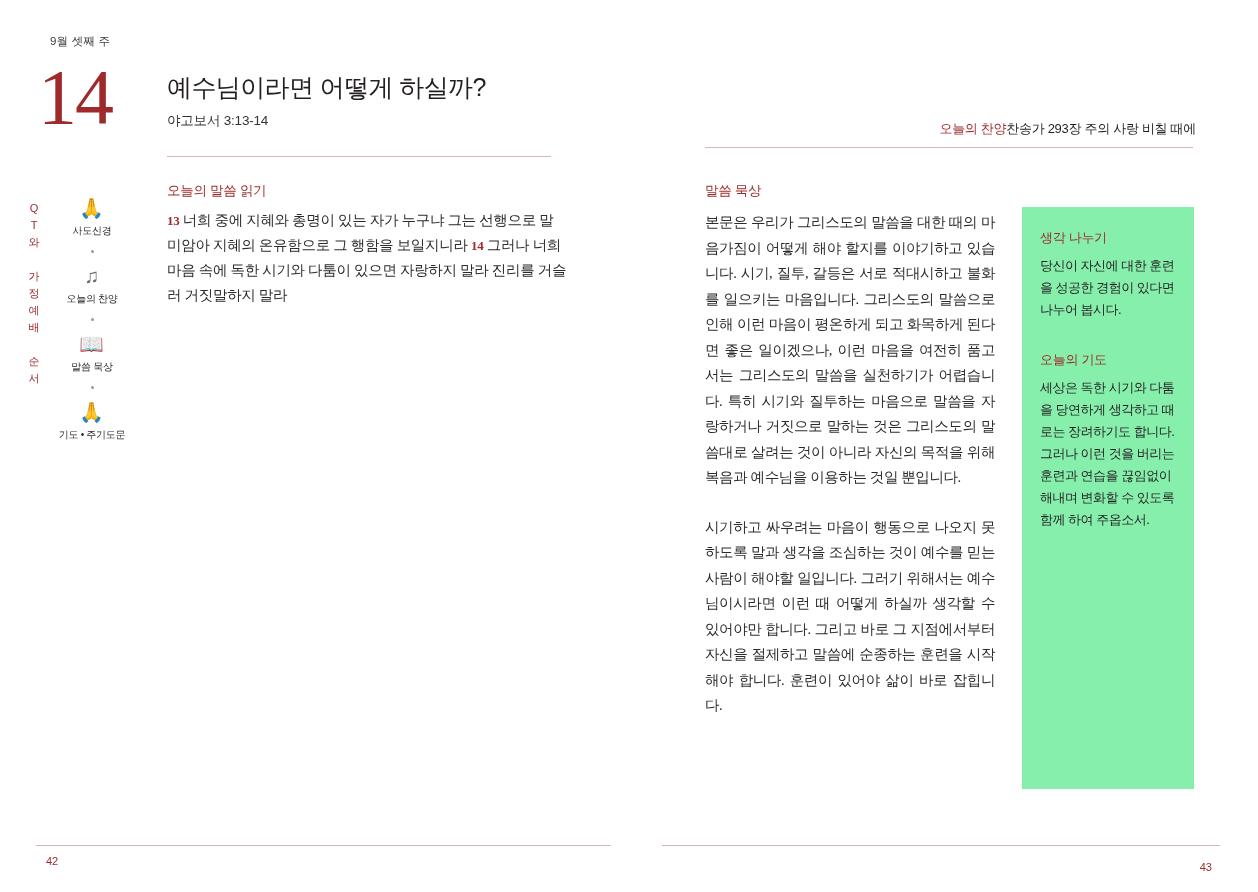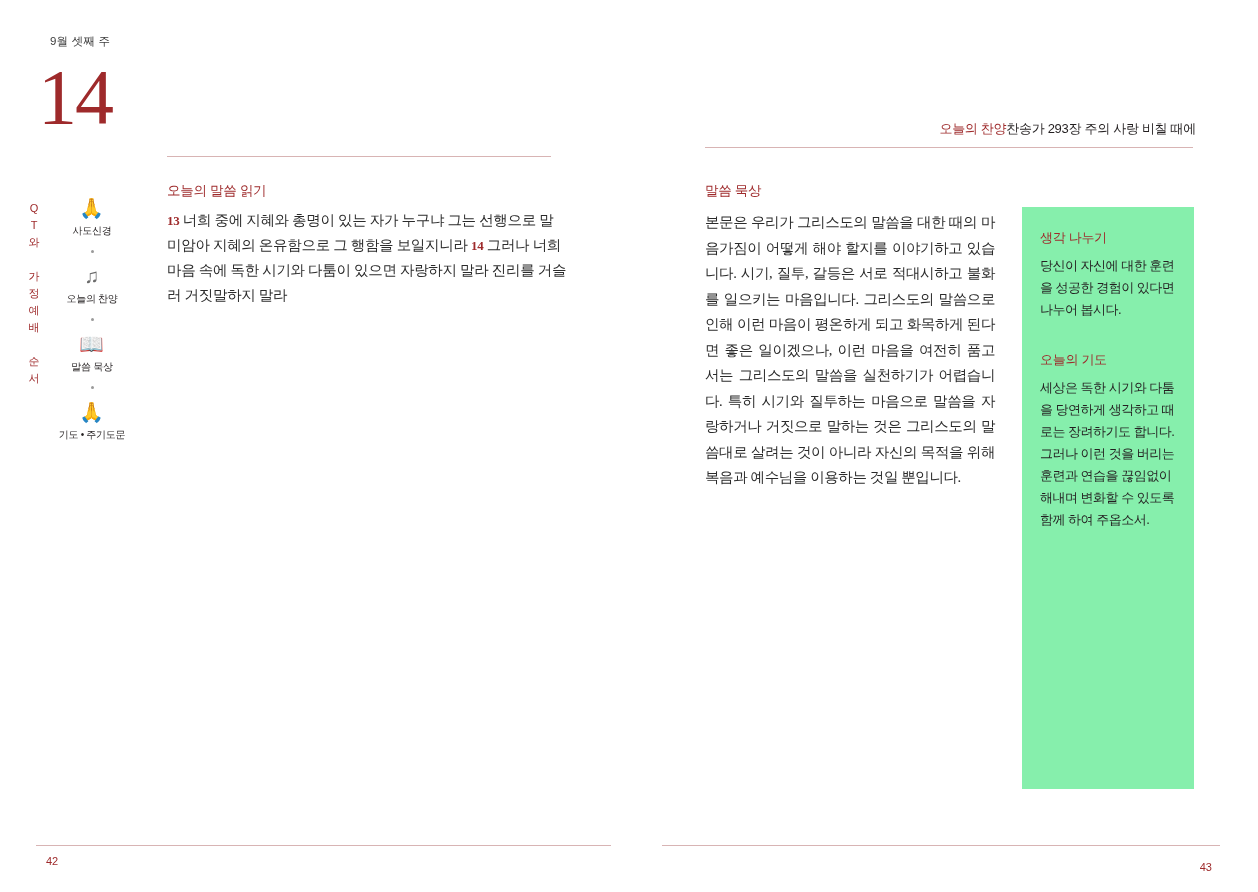--- a/index.html
+++ b/index.html
@@ -239,20 +239,22 @@
 </head>
 <body>
 
 <div class="page">
 
   <div class="week-label">9월 셋째 주</div>
 
   <div class="big-date">14</div>
 
   <div class="title-block">
+    <h1 class="doc-title">예수님이라면 어떻게 하실까?</h1>
+    <div class="doc-ref">야고보서 3:13-14</div>
   </div>
   <div class="title-rule"></div>
 
   <div class="vert-label">
     <span>Q</span>
     <span>T</span>
     <span>와</span>
     <span>&nbsp;</span>
     <span>가</span>
     <span>정</span>
@@ -300,20 +302,21 @@
 
   <div class="hymn-line">
     <span class="hymn-label">오늘의 찬양</span><span class="hymn-value">찬송가 293장 주의 사랑 비칠 때에</span>
   </div>
   <div class="hymn-rule"></div>
 
   <div class="meditation">
     <div class="sec-heading">말씀 묵상</div>
     <div class="med-body">
       <p>본문은 우리가 그리스도의 말씀을 대한 때의 마음가짐이 어떻게 해야 할지를 이야기하고 있습니다. 시기, 질투, 갈등은 서로 적대시하고 불화를 일으키는 마음입니다. 그리스도의 말씀으로 인해 이런 마음이 평온하게 되고 화목하게 된다면 좋은 일이겠으나, 이런 마음을 여전히 품고서는 그리스도의 말씀을 실천하기가 어렵습니다. 특히 시기와 질투하는 마음으로 말씀을 자랑하거나 거짓으로 말하는 것은 그리스도의 말씀대로 살려는 것이 아니라 자신의 목적을 위해 복음과 예수님을 이용하는 것일 뿐입니다.</p>
+      <p>시기하고 싸우려는 마음이 행동으로 나오지 못하도록 말과 생각을 조심하는 것이 예수를 믿는 사람이 해야할 일입니다. 그러기 위해서는 예수님이시라면 이런 때 어떻게 하실까 생각할 수 있어야만 합니다. 그리고 바로 그 지점에서부터 자신을 절제하고 말씀에 순종하는 훈련을 시작해야 합니다. 훈련이 있어야 삶이 바로 잡힙니다.</p>
     </div>
   </div>
 
   <div class="sidecard">
     <div class="card-h">생각 나누기</div>
     <div class="card-p">당신이 자신에 대한 훈련을 성공한 경험이 있다면 나누어 봅시다.</div>
     <div class="card-gap"></div>
     <div class="card-h">오늘의 기도</div>
     <div class="card-p">세상은 독한 시기와 다툼을 당연하게 생각하고 때로는 장려하기도 합니다. 그러나 이런 것을 버리는 훈련과 연습을 끊임없이 해내며 변화할 수 있도록 함께 하여 주옵소서.</div>
   </div>

